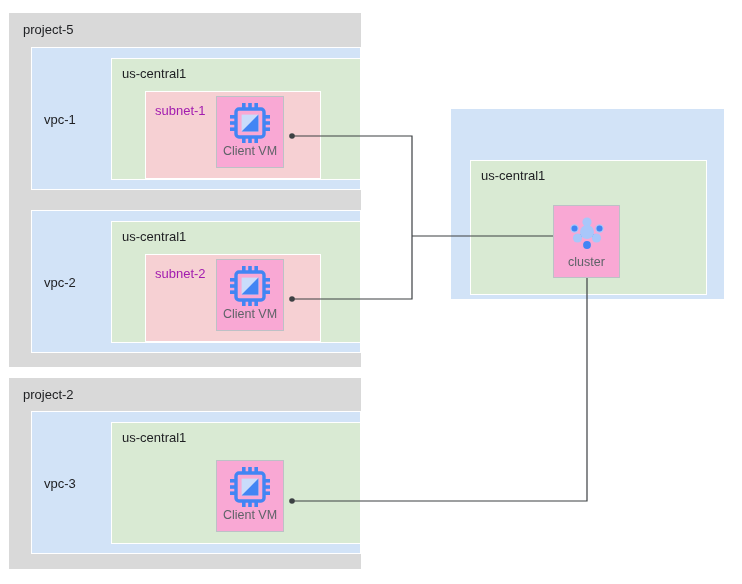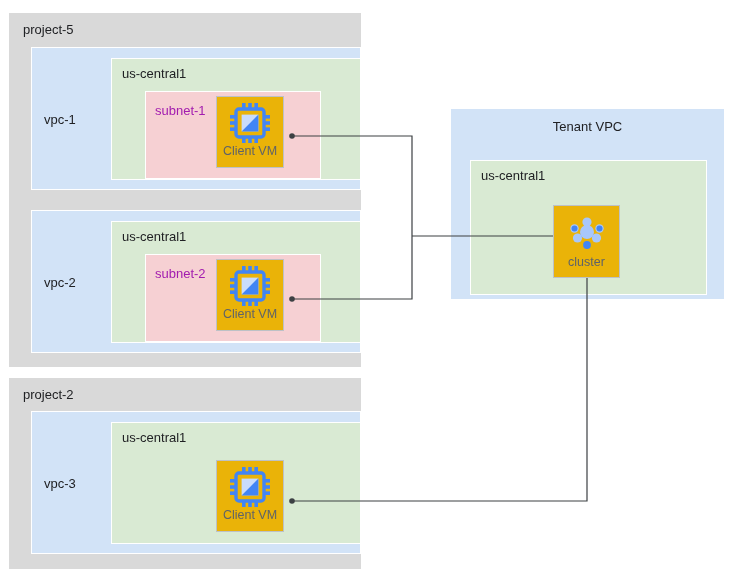--- a/index.html
+++ b/index.html
@@ -74,21 +74,21 @@
     left: 9px;
     top: 11px;
     font-size: 13px;
     color: #a21caf;
     white-space: nowrap;
   }
 
   
   .node-card {
     position: absolute;
-    background: #eab308;
+    background: #f9a8d4;
     border: 1px solid #bdc1c6;
     box-sizing: border-box;
     display: flex;
     flex-direction: column;
     align-items: center;
     justify-content: flex-start;
   }
   .node-icon {
     display: block;
   }
@@ -228,21 +228,20 @@
         <rect x="8" y="8" width="28" height="28" rx="3" ry="3" fill="none" stroke="#4285f4" stroke-width="3.4"></rect>
         <rect x="13.6" y="13.6" width="16.8" height="16.8" fill="#c9dcfb"></rect>
         <path d="M30.4 13.6 L30.4 30.4 L13.6 30.4 Z" fill="#4285f4"></path>
       </svg>
     </span>
     <span class="node-caption">Client VM</span>
   </div>
 
   <div class="box vpc" style="left:450px; top:108px; width:275px; height:192px;">
     <div class="tenant-title">
-      <div>Tenant VPC</div>
     </div>
   </div>
   <div class="box region" style="left:470px; top:160px; width:237px; height:135px;">
     <span class="region-label">us-central1</span>
   </div>
   <div class="node-card" style="left:553px; top:205px; width:67px; height:73px;">
     <span class="node-icon">
       <svg width="46" height="46" viewBox="0 0 46 46" style="display:block;margin-top:4px;">
 
         <g stroke="#4285f4" stroke-width="3.2" stroke-linecap="round">

